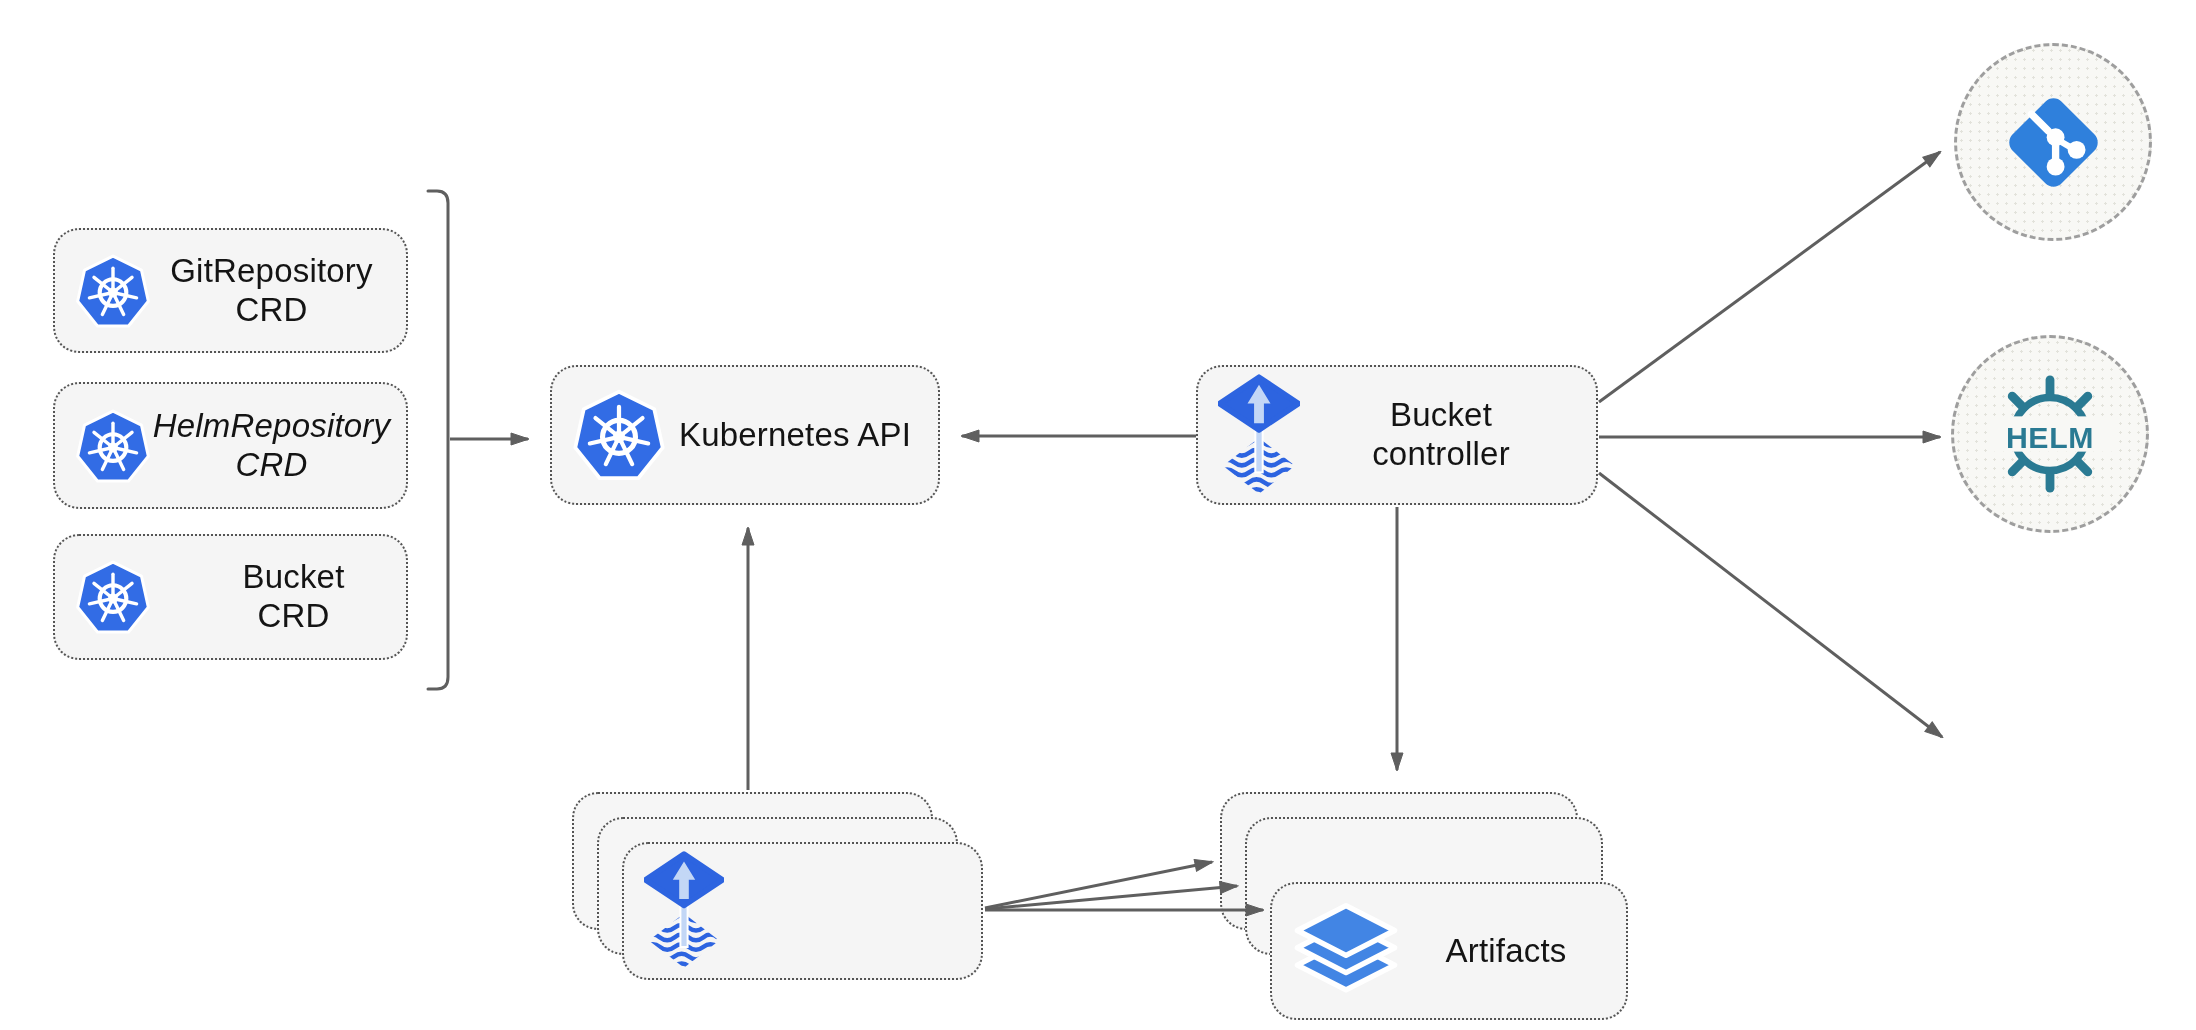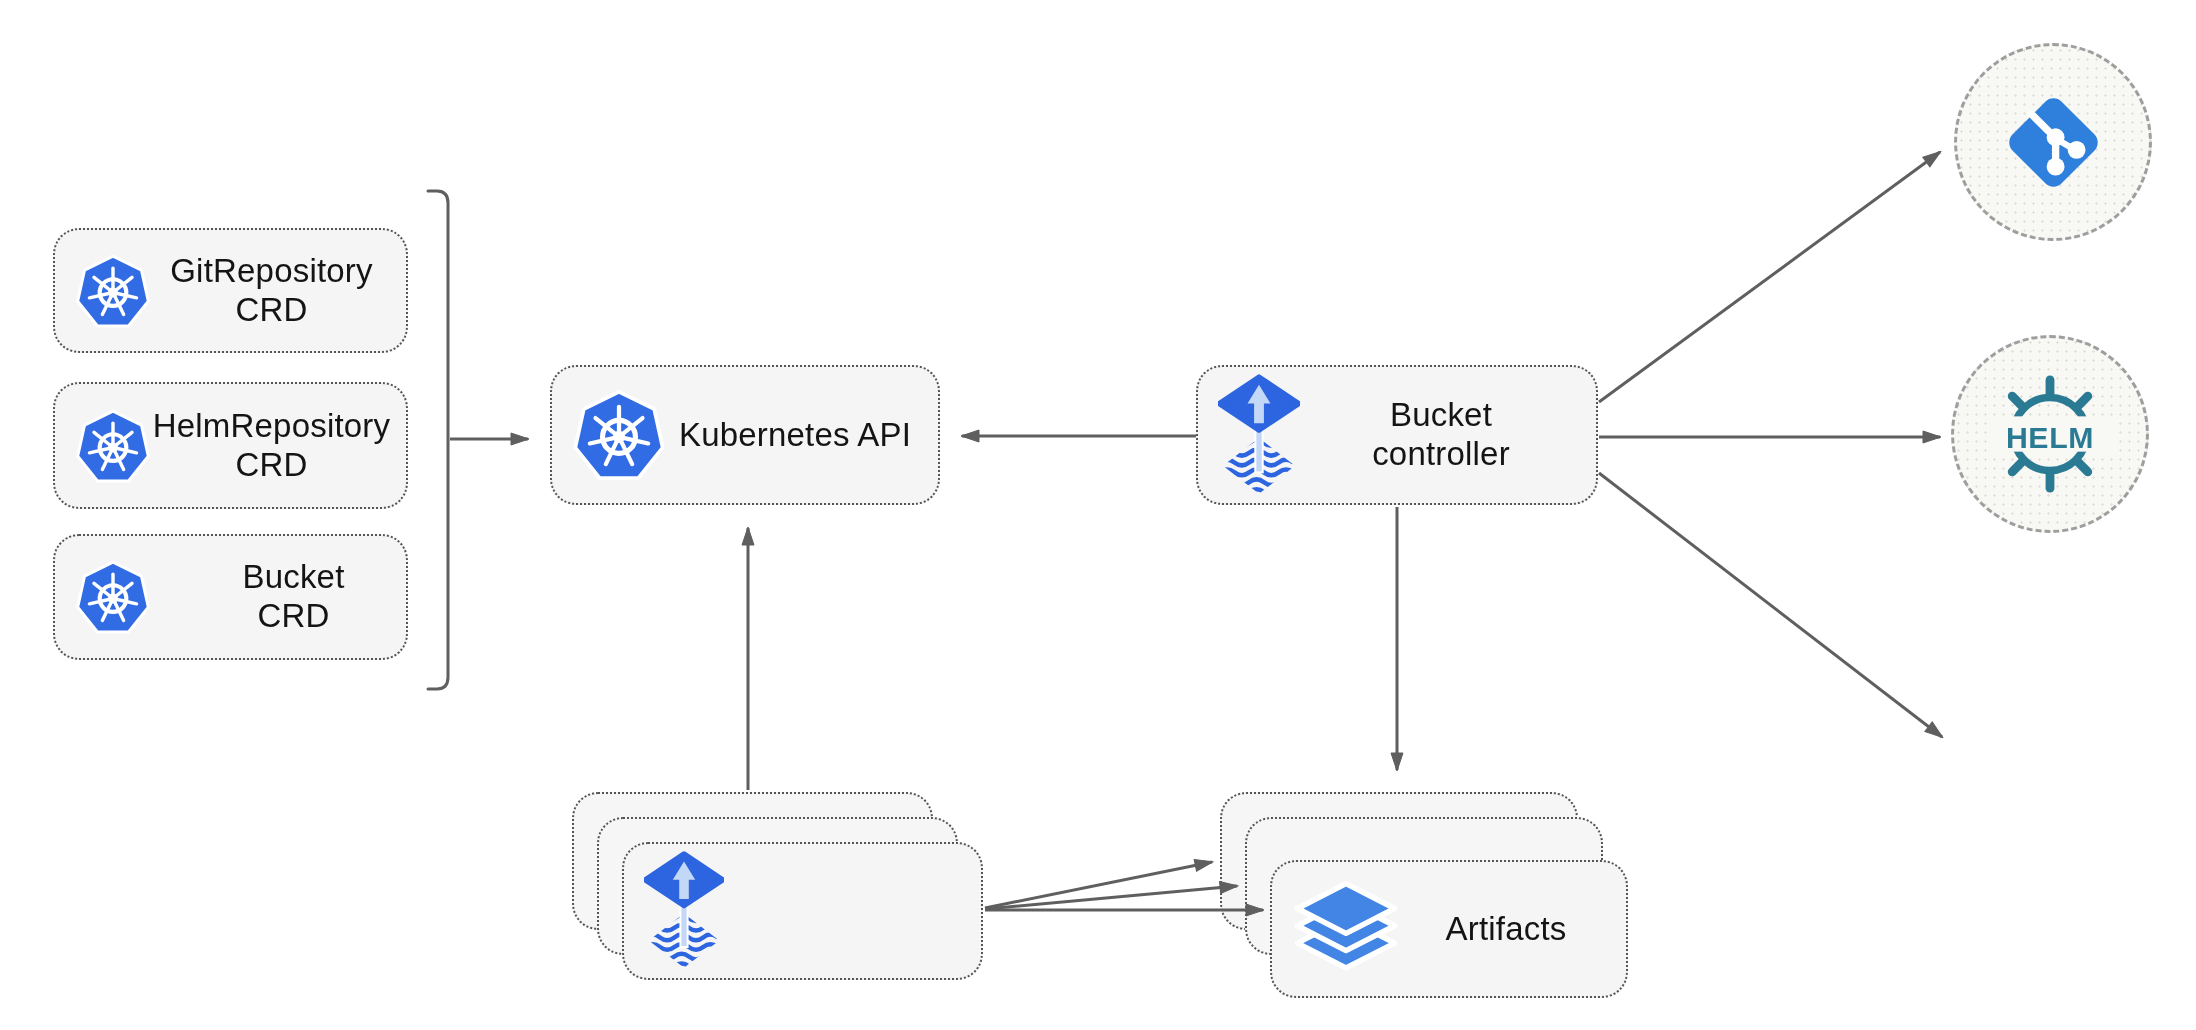--- a/index.html
+++ b/index.html
@@ -54,21 +54,21 @@
           <line x1="50" y1="52" x2="36" y2="81"></line>
           <line x1="50" y1="52" x2="19" y2="59"></line>
           <line x1="50" y1="52" x2="25" y2="32"></line>
         </g>
       </svg>
     </span>
     <span class="label">GitRepository
 CRD</span>
   </div>
 
-  <div class="node" style="left:53px;top:382px;width:355px;height:127px;">
+  <div class="node" style="left:53px;top:382px;width:355px;height:127px;font-style:italic;">
     <span class="icon">
       <svg width="76" height="76" viewBox="0 0 100 100">
         <polygon points="50,4 87.5,22.5 96.5,63.5 70.5,96 29.5,96 3.5,63.5 12.5,22.5" fill="#326CE5" stroke="#FFFFFF" stroke-width="4" stroke-linejoin="round"></polygon>
         <circle cx="50" cy="52" r="17.5" fill="none" stroke="#FFFFFF" stroke-width="5.5"></circle>
         <circle cx="50" cy="52" r="6.5" fill="#FFFFFF"></circle>
         <g stroke="#FFFFFF" stroke-width="4.5" stroke-linecap="round">
           <line x1="50" y1="52" x2="50" y2="20"></line>
           <line x1="50" y1="52" x2="75" y2="32"></line>
           <line x1="50" y1="52" x2="81" y2="59"></line>
           <line x1="50" y1="52" x2="64" y2="81"></line>
@@ -172,21 +172,21 @@
         </g>
         <rect x="45.5" y="62" width="9" height="58" fill="#C3D7F6" stroke="#FFFFFF" stroke-width="2.5"></rect>
         <polygon points="50,4 98,36 50,68 2,36" fill="#2D64E0" stroke="#2D64E0" stroke-width="7" stroke-linejoin="round"></polygon>
         <path d="M50,13 L64,36 L56,36 L56,60 L44,60 L44,36 L36,36 Z" fill="#C3D7F6"></path>
       </svg>
     </span>
   </div>
 
   <div class="ghost" style="left:1220px;top:792px;width:358px;height:138px;"></div>
   <div class="ghost" style="left:1245px;top:817px;width:358px;height:138px;"></div>
-  <div class="node" style="left:1270px;top:860px;width:358px;height:138px;">
+  <div class="node" style="left:1270px;top:882px;width:358px;height:138px;">
     <span class="icon">
       <svg width="108" height="108" viewBox="0 0 100 100">
         <polygon points="50,40 95,63 50,86 5,63" fill="#4285E4" stroke="#FFFFFF" stroke-width="5" stroke-linejoin="round"></polygon>
         <polygon points="50,24 95,47 50,70 5,47" fill="#4285E4" stroke="#FFFFFF" stroke-width="5" stroke-linejoin="round"></polygon>
         <polygon points="50,8 95,31 50,54 5,31" fill="#4285E4" stroke="#FFFFFF" stroke-width="5" stroke-linejoin="round"></polygon>
       </svg>
     </span>
     <span class="label">Artifacts</span>
   </div>
 

